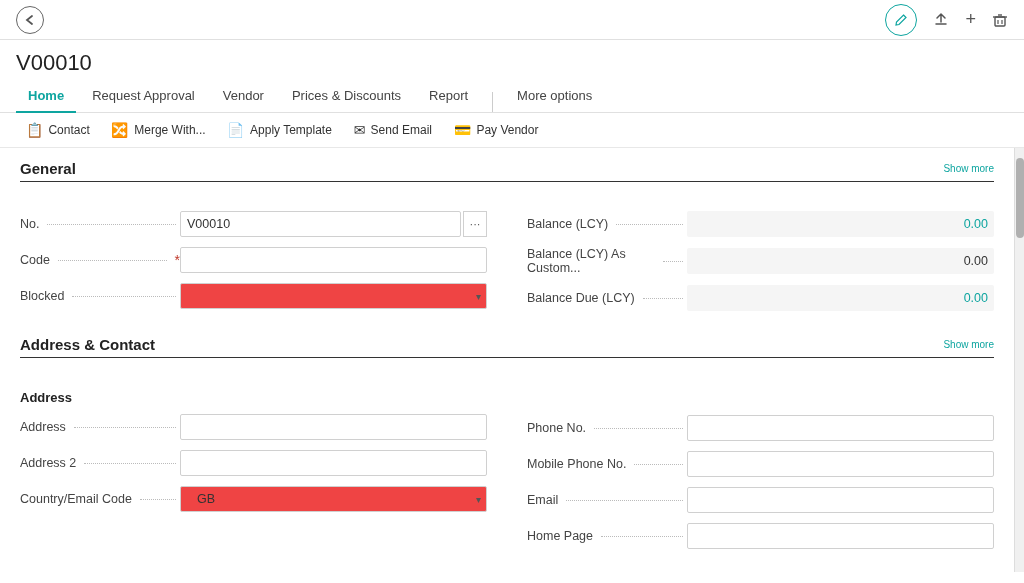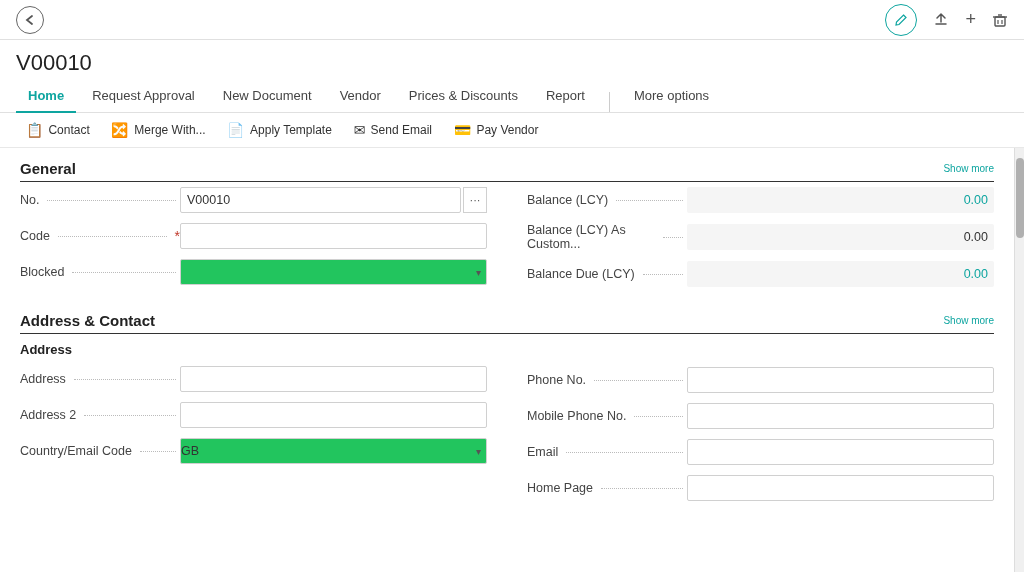--- a/index.html
+++ b/index.html
@@ -40,21 +40,21 @@
       font-size: 12px; color: #333; border: none; background: none; white-space: nowrap;
     }
     .toolbar-icon { font-size: 14px; }
 
     .content-area { display: flex; height: calc(583px - 40px - 46px - 38px - 35px); overflow: hidden; }
     .main-content { flex: 1; overflow-y: auto; padding: 0 0 16px; }
     .scrollbar-track { width: 10px; background: #f0f0f0; border-left: 1px solid #ddd; position: relative; }
     .scrollbar-thumb { width: 8px; height: 80px; background: #b0b0b0; border-radius: 4px; position: absolute; top: 10px; left: 1px; }
 
     .section { padding: 12px 20px 8px; }
-    .section-header { display: flex; justify-content: space-between; align-items: center; border-bottom: 1.5px solid #333; padding-bottom: 4px; margin-bottom: 0; }
+    .section-header { display: flex; justify-content: space-between; align-items: center; border-bottom: 1.5px solid #333; padding-bottom: 4px; margin-bottom: 24px; }
     .section-title { font-size: 15px; font-weight: 600; color: #222; }
     .show-more { font-size: 10px; color: #0ea5a0; cursor: pointer; }
 
     .form-grid { display: grid; grid-template-columns: 1fr 1fr; gap: 8px 40px; }
     .form-row { display: flex; align-items: center; padding: 5px 0; min-height: 32px; }
     .form-label { width: 160px; font-size: 12.5px; color: #444; flex-shrink: 0; display: flex; align-items: center; gap: 4px; }
     .form-label .dots { flex: 1; border-bottom: 1px dotted #bbb; margin: 0 4px; min-width: 20px; }
     .required-star { color: #c0392b; font-size: 14px; }
     .form-input {
       flex: 1; height: 26px; border: 1px solid #d0d0d0; border-radius: 2px; padding: 2px 6px;
@@ -64,22 +64,22 @@
     .form-input-number.black { color: #333; }
     .form-input-readonly { background: #f5f5f5; border: none; }
     .input-with-btn { display: flex; gap: 2px; flex: 1; }
     .input-with-btn .form-input { flex: 1; }
     .ellipsis-btn {
       width: 24px; height: 26px; border: 1px solid #d0d0d0; background: #fff; cursor: pointer;
       display: flex; align-items: center; justify-content: center; font-size: 11px; color: #555;
     }
     .select-wrapper { position: relative; flex: 1; }
     .form-select {
-      width: 100%; height: 26px; border: 1px solid #d0d0d0; border-radius: 2px; padding: 2px 0;
-      font-size: 12.5px; color: #333; background: #22c55e; appearance: none; cursor: pointer; outline: none;
+      width: 100%; height: 26px; border: 1px solid #d0d0d0; border-radius: 2px; padding: 2px 16px;
+      font-size: 12.5px; color: #333; background: #ef4444; appearance: none; cursor: pointer; outline: none;
     }
     .select-arrow { position: absolute; right: 6px; top: 50%; transform: translateY(-50%); pointer-events: none; font-size: 10px; color: #555; }
 
     .address-section-label { font-size: 13px; font-weight: 600; color: #222; padding: 8px 0 4px; }
 
     .label-text { font-size: 12.5px; color: #444; }
   </style>
 </head>
 <body>
 
@@ -111,21 +111,20 @@
         </svg>
     </div>
   </div>
 </div>
 
 <div class="page-title">V00010</div>
 
 <div class="nav-tabs">
   <div class="nav-tab active">Home</div>
   <div class="nav-tab">Request Approval</div>
-  <div class="nav-tab">New Document</div>
   <div class="nav-tab">Vendor</div>
   <div class="nav-tab">Prices &amp; Discounts</div>
   <div class="nav-tab">Report</div>
   <div class="nav-divider"></div>
   <div class="nav-tab more">More options</div>
 </div>
 
 <div class="sub-toolbar">
   <button class="toolbar-btn">
     <span class="toolbar-icon">📋</span>

